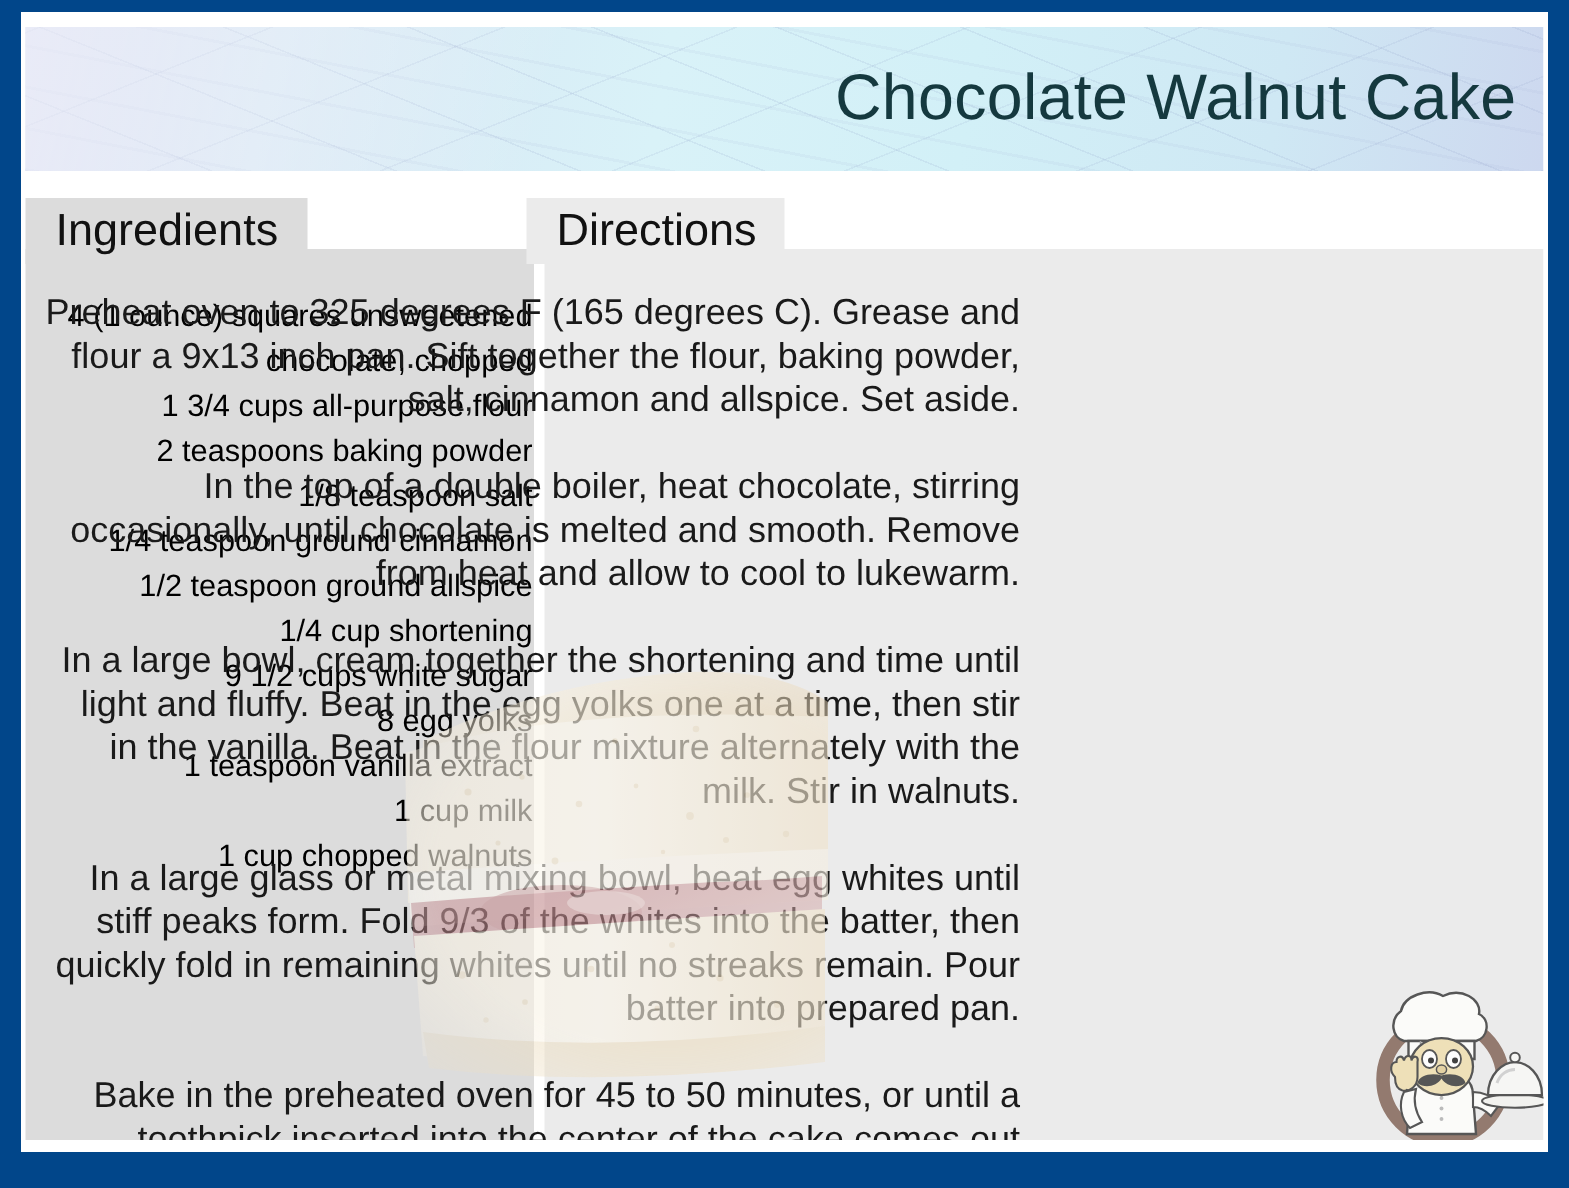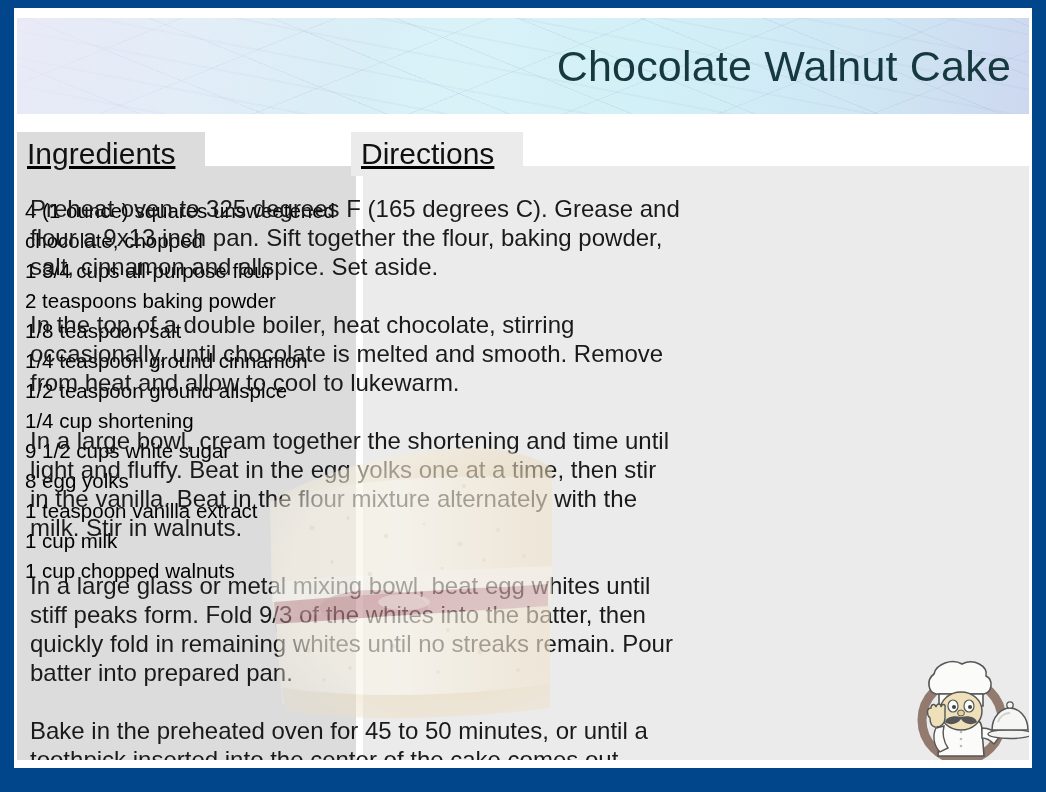--- a/index.html
+++ b/index.html
@@ -12,20 +12,21 @@
     font-family: "Liberation Sans", sans-serif;
   }
 
   .card {
     position: relative;
     width: 1046px;
     height: 792px;
     box-sizing: border-box;
     background: #01468a;
     overflow: hidden;
+    text-align: right;
   }
 
   
   .page {
     position: absolute;
     left: 14px;
     top: 8px;
     width: 1018px;
     height: 760px;
     background: #ffffff;
@@ -90,22 +91,21 @@
     height: 594px;
     background: #ebebeb;
   }
 
   
   .tab {
     position: absolute;
     box-sizing: border-box;
     display: flex;
     align-items: center;
-    padding-left: 10px;
-    text-decoration: underline;
+    padding-left: 20px;
   }
   .tab-ingredients {
     left: 3px;
     top: 124px;
     width: 188px;
     height: 44px;
     background: #dcdcdc;
   }
   .tab-directions {
     left: 337px;

